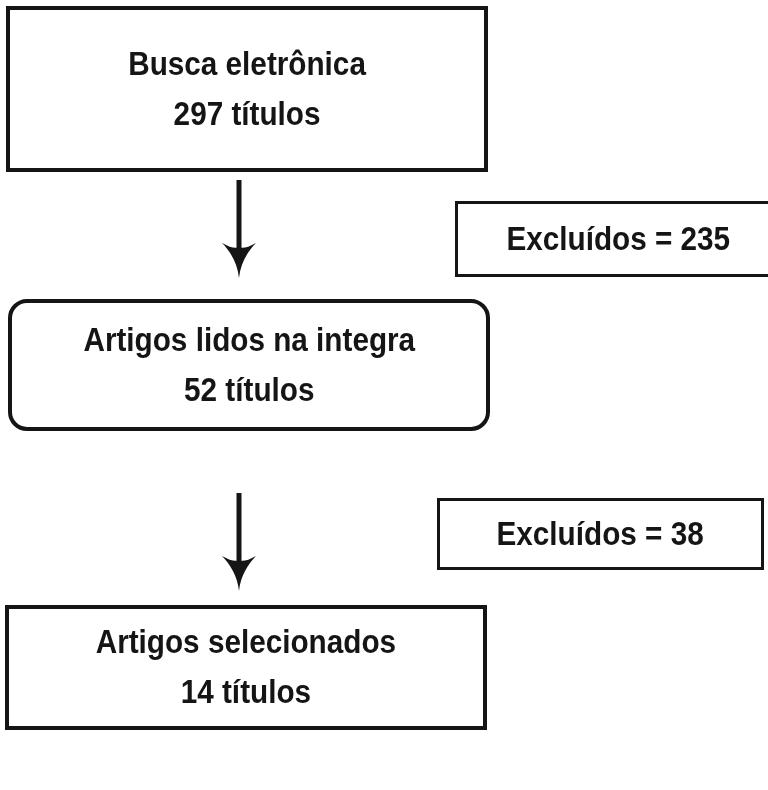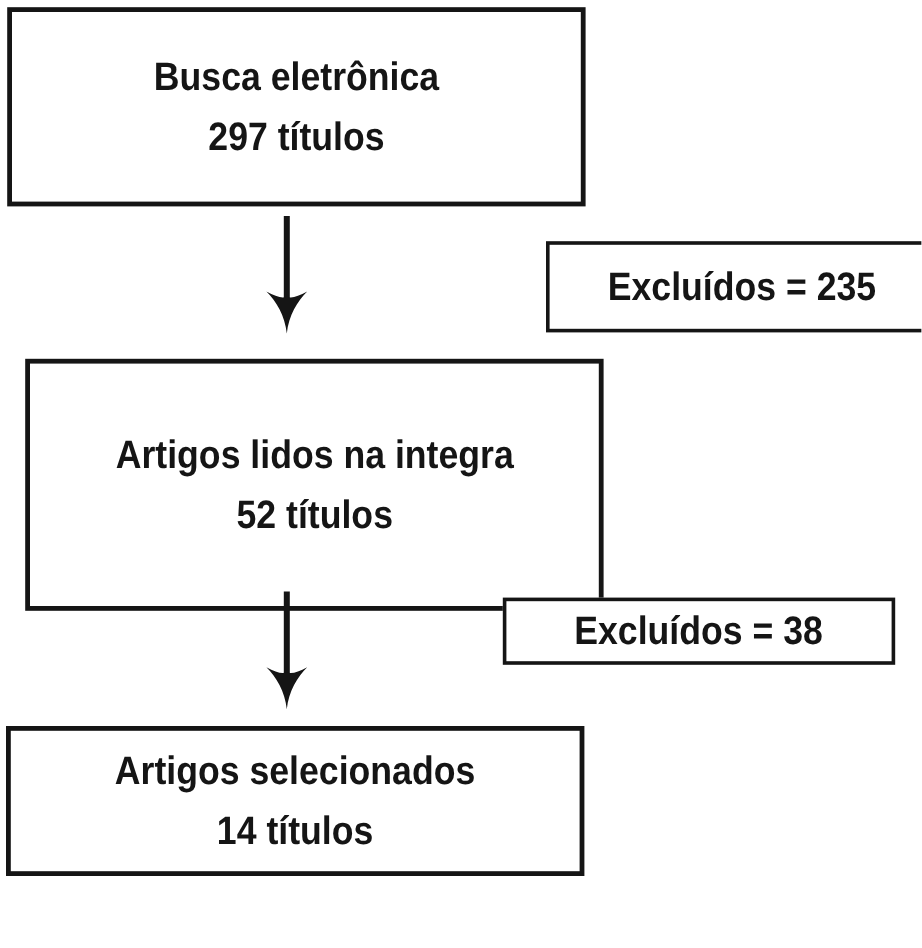--- a/index.html
+++ b/index.html
@@ -35,24 +35,24 @@
     line-height: 1.12;
     letter-spacing: 0px;
     transform: scaleX(0.9);
     transform-origin: 50% 50%;
     white-space: nowrap;
   }
   .box-text .line2 {
     margin-top: 13px;
   }
   #box-search   { left: 6px;   top: 6px;   width: 482px; height: 166px; justify-content: center; }
-  #box-fulltext { left: 21px;   top: 299px; width: 482px; height: 210px; }
+  #box-fulltext { left: 8px;   top: 299px; width: 482px; height: 132px; border-radius: 19px; }
   #box-selected { left: 5px;   top: 605px; width: 482px; height: 125px; }
   #box-excluded-1 { left: 455px; top: 201px; width: 327px; height: 76px; }
-  #box-excluded-2 { left: 419px; top: 498px; width: 327px; height: 56px; }
+  #box-excluded-2 { left: 437px; top: 498px; width: 327px; height: 72px; }
   .arrow {
     position: absolute;
   }
   #arrow-1 { left: 221px; top: 179px; }
   #arrow-2 { left: 221px; top: 492px; }
 </style>
 </head>
 <body>
 
 <div class="canvas">

